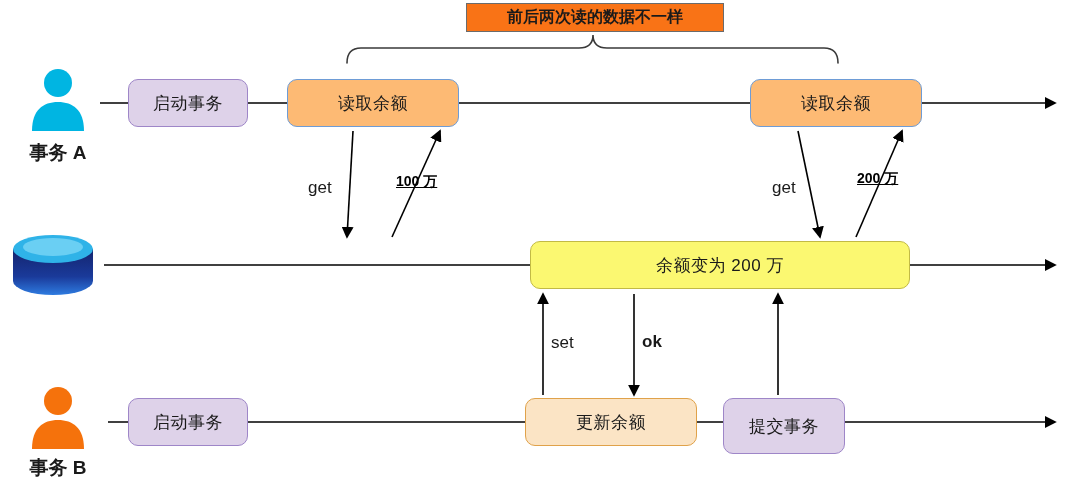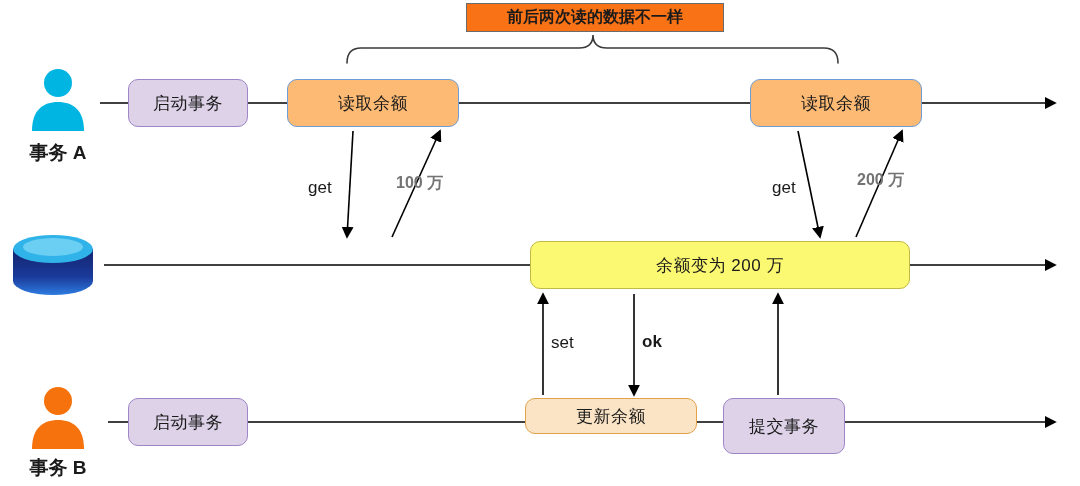--- a/index.html
+++ b/index.html
@@ -24,21 +24,21 @@
     background:#f97316; border:1px solid #6b6b6b; box-sizing:border-box;
     display:flex; align-items:center; justify-content:center;
     font-size:16px; font-weight:bold;
   }
   .lane-label {
     position:absolute; width:90px; text-align:center;
     font-size:19px; font-weight:bold;
   }
   .icon-wrap { position:absolute; }
   .arrow-label { position:absolute; font-size:17px; }
-  .arrow-label.red { color:#737373; font-weight:bold; font-size:16px; }
+  .arrow-label.red { color:#000000; font-weight:bold; font-size:14px;text-decoration:underline; }
   .arrow-label.bold { font-weight:bold; }
   .watermark {
     position:absolute; right:16px; bottom:10px;
     color:#a9a9a9; font-size:15px; letter-spacing:1px;
   }
 </style>
 </head>
 <body>
 
 <div id="canvas">
@@ -98,21 +98,21 @@
   <div class="box yellow" style="left:530px; top:241px; width:380px; height:48px;">余额变为 200 万</div>
 
   <div class="icon-wrap" style="left:30px; top:386px;">
     <svg width="56" height="66" viewBox="0 0 56 66">
       <circle cx="28" cy="15" r="14" fill="#f5720c"></circle>
       <path d="M2,63 C2,42 13,34 28,34 C43,34 54,42 54,63 Z" fill="#f5720c"></path>
     </svg>
   </div>
   <div class="lane-label" style="left:13px; top:455px;">事务 B</div>
   <div class="box lavender" style="left:128px; top:398px; width:120px; height:48px;">启动事务</div>
-  <div class="box peach" style="left:525px; top:398px; width:172px; height:36px;">更新余额</div>
+  <div class="box peach" style="left:525px; top:398px; width:172px; height:48px;">更新余额</div>
   <div class="box lavender" style="left:723px; top:398px; width:122px; height:56px;">提交事务</div>
 
   <div class="arrow-label" style="left:308px; top:178px;">get</div>
   <div class="arrow-label red" style="left:396px; top:173px;">100 万</div>
   <div class="arrow-label" style="left:772px; top:178px;">get</div>
   <div class="arrow-label red" style="left:857px; top:170px;">200 万</div>
   <div class="arrow-label" style="left:551px; top:333px;">set</div>
   <div class="arrow-label bold" style="left:642px; top:332px;">ok</div>
 
 

